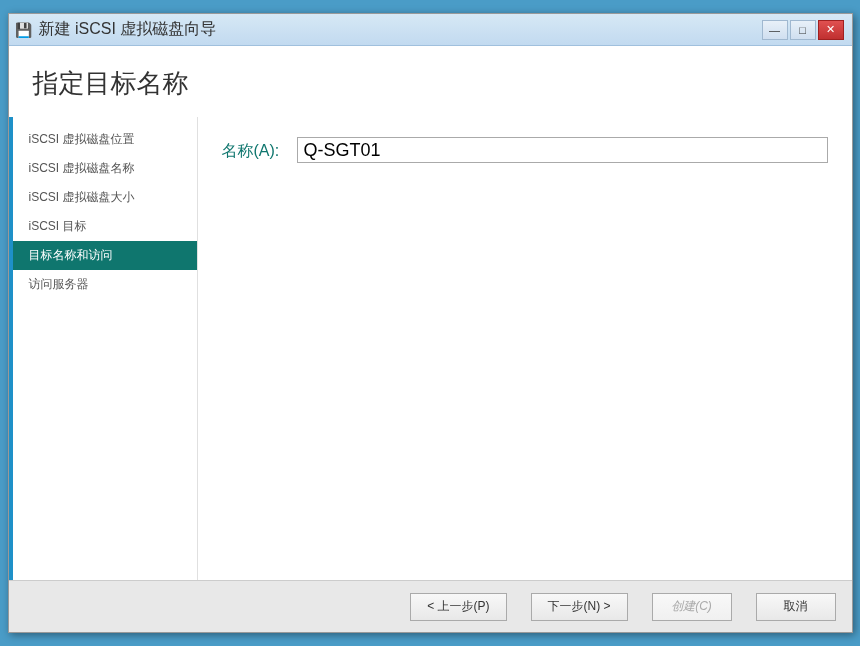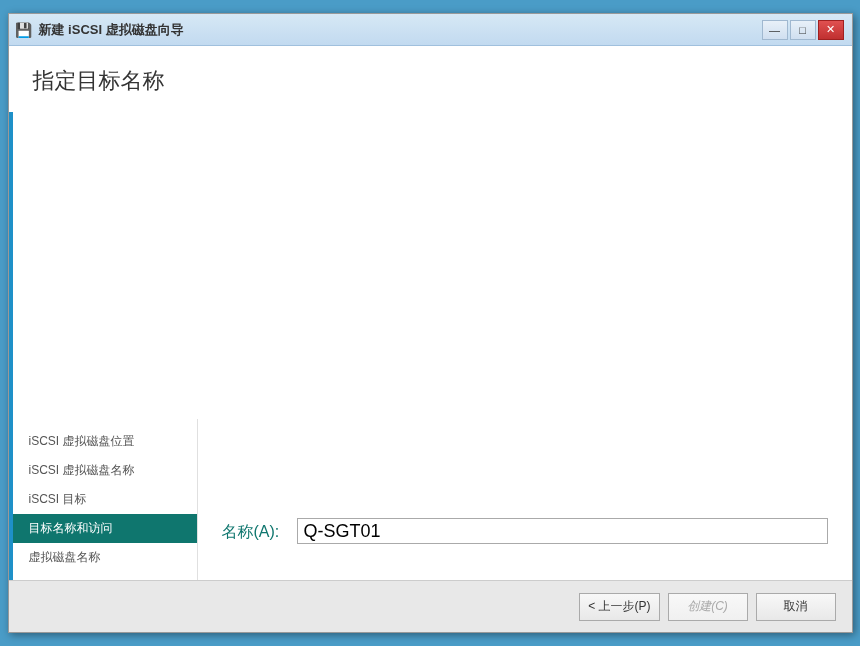--- a/index.html
+++ b/index.html
@@ -49,23 +49,22 @@
       width: 16px;
       height: 16px;
       display: flex;
       align-items: center;
       justify-content: center;
       color: #4a7fa5;
       font-size: 14px;
     }
 
     .title-bar-text {
-      font-size: 13px;
-      color: #333;
-      font-weight: bold;
+      font-size: 16px;
+      color: #333;
     }
 
     .title-bar-controls {
       display: flex;
       gap: 2px;
     }
 
     .title-btn {
       width: 26px;
       height: 20px;
@@ -91,30 +90,29 @@
       flex-direction: column;
       background: #fff;
     }
 
     .page-header {
       padding: 20px 24px 16px 24px;
       border-bottom: none;
     }
 
     .page-title {
-      font-size: 22px;
+      font-size: 26px;
       font-weight: 300;
       color: #333;
       margin-bottom: 0;
     }
 
     .main-body {
       display: flex;
       flex: 1;
-      align-items: flex-end;
     }
 
     .sidebar {
       width: 185px;
       background: #fff;
       padding: 8px 0;
       border-right: 1px solid #e0e0e0;
       flex-shrink: 0;
     }
 
@@ -184,30 +182,31 @@
       display: flex;
       align-items: center;
       justify-content: flex-end;
       padding: 0 16px;
       gap: 8px;
       flex-shrink: 0;
     }
 
     .footer-btn {
       height: 28px;
-      padding: 0 8px;
+      padding: 0 16px;
       border: 1px solid #aaa;
       background: linear-gradient(to bottom, #f8f8f8, #e8e8e8);
       font-size: 12px;
       color: #333;
       cursor: pointer;
       display: flex;
       align-items: center;
       justify-content: center;
       min-width: 80px;
+      margin-left: 16px;
     }
 
     .footer-btn:disabled {
       color: #aaa;
       background: linear-gradient(to bottom, #f8f8f8, #f0f0f0);
       cursor: default;
       font-style: italic;
     }
 
     .blue-accent {
@@ -239,34 +238,36 @@
       <h1 class="page-title">指定目标名称</h1>
     </div>
 
     <div class="main-body">
 
       <div class="blue-accent"></div>
 
       <div class="sidebar">
         <div class="sidebar-item">iSCSI 虚拟磁盘位置</div>
         <div class="sidebar-item">iSCSI 虚拟磁盘名称</div>
+        <div class="sidebar-item">iSCSI 虚拟磁盘大小</div>
         <div class="sidebar-item">iSCSI 目标</div>
         <div class="sidebar-item active">目标名称和访问</div>
-        <div class="sidebar-item">虚拟磁盘名称</div>
+        <div class="sidebar-item">访问服务器</div>
       </div>
 
       <div class="form-area">
 
         <div class="form-row">
           <label class="form-label">名称(A):</label>
           <input class="form-input" type="text" value="Q-SGT01" style="">
         </div>
 
       </div>
     </div>
   </div>
 
   <div class="footer">
     <button class="footer-btn">&lt; 上一步(P)</button>
+    <button class="footer-btn">下一步(N) &gt;</button>
     <button class="footer-btn" disabled="">创建(C)</button>
     <button class="footer-btn">取消</button>
   </div>
 </div>
 
 </body></html>

